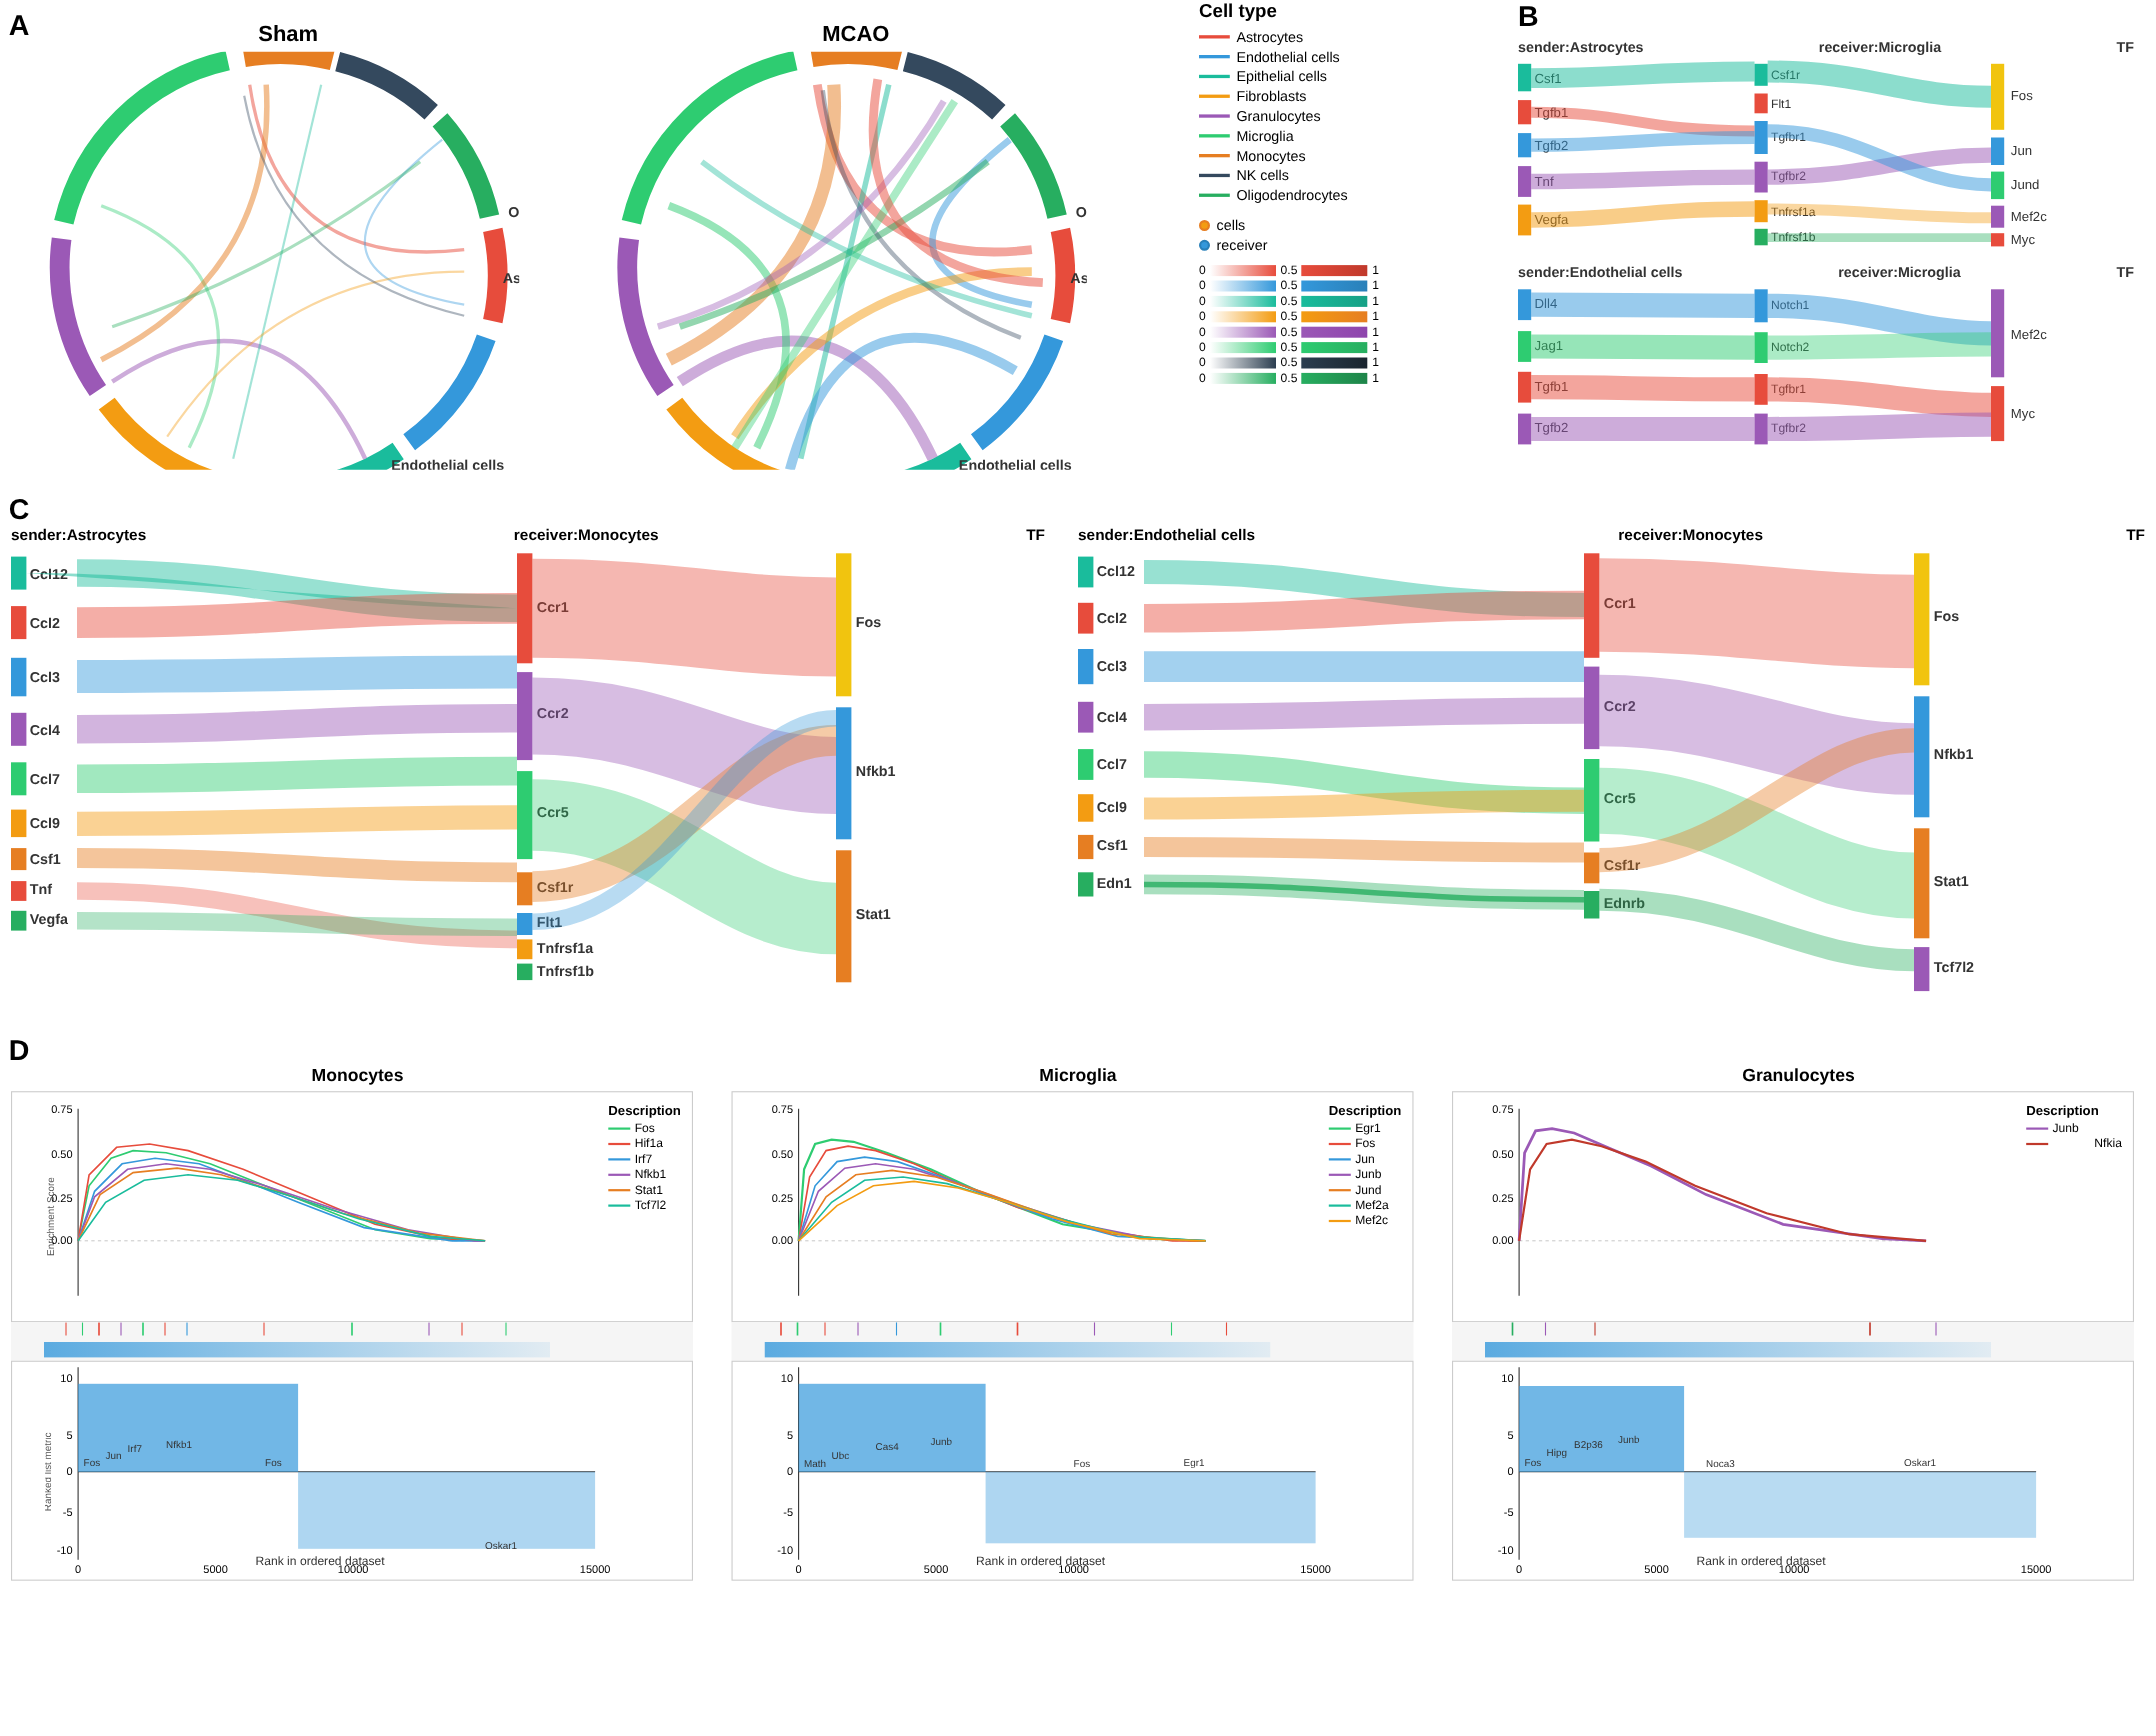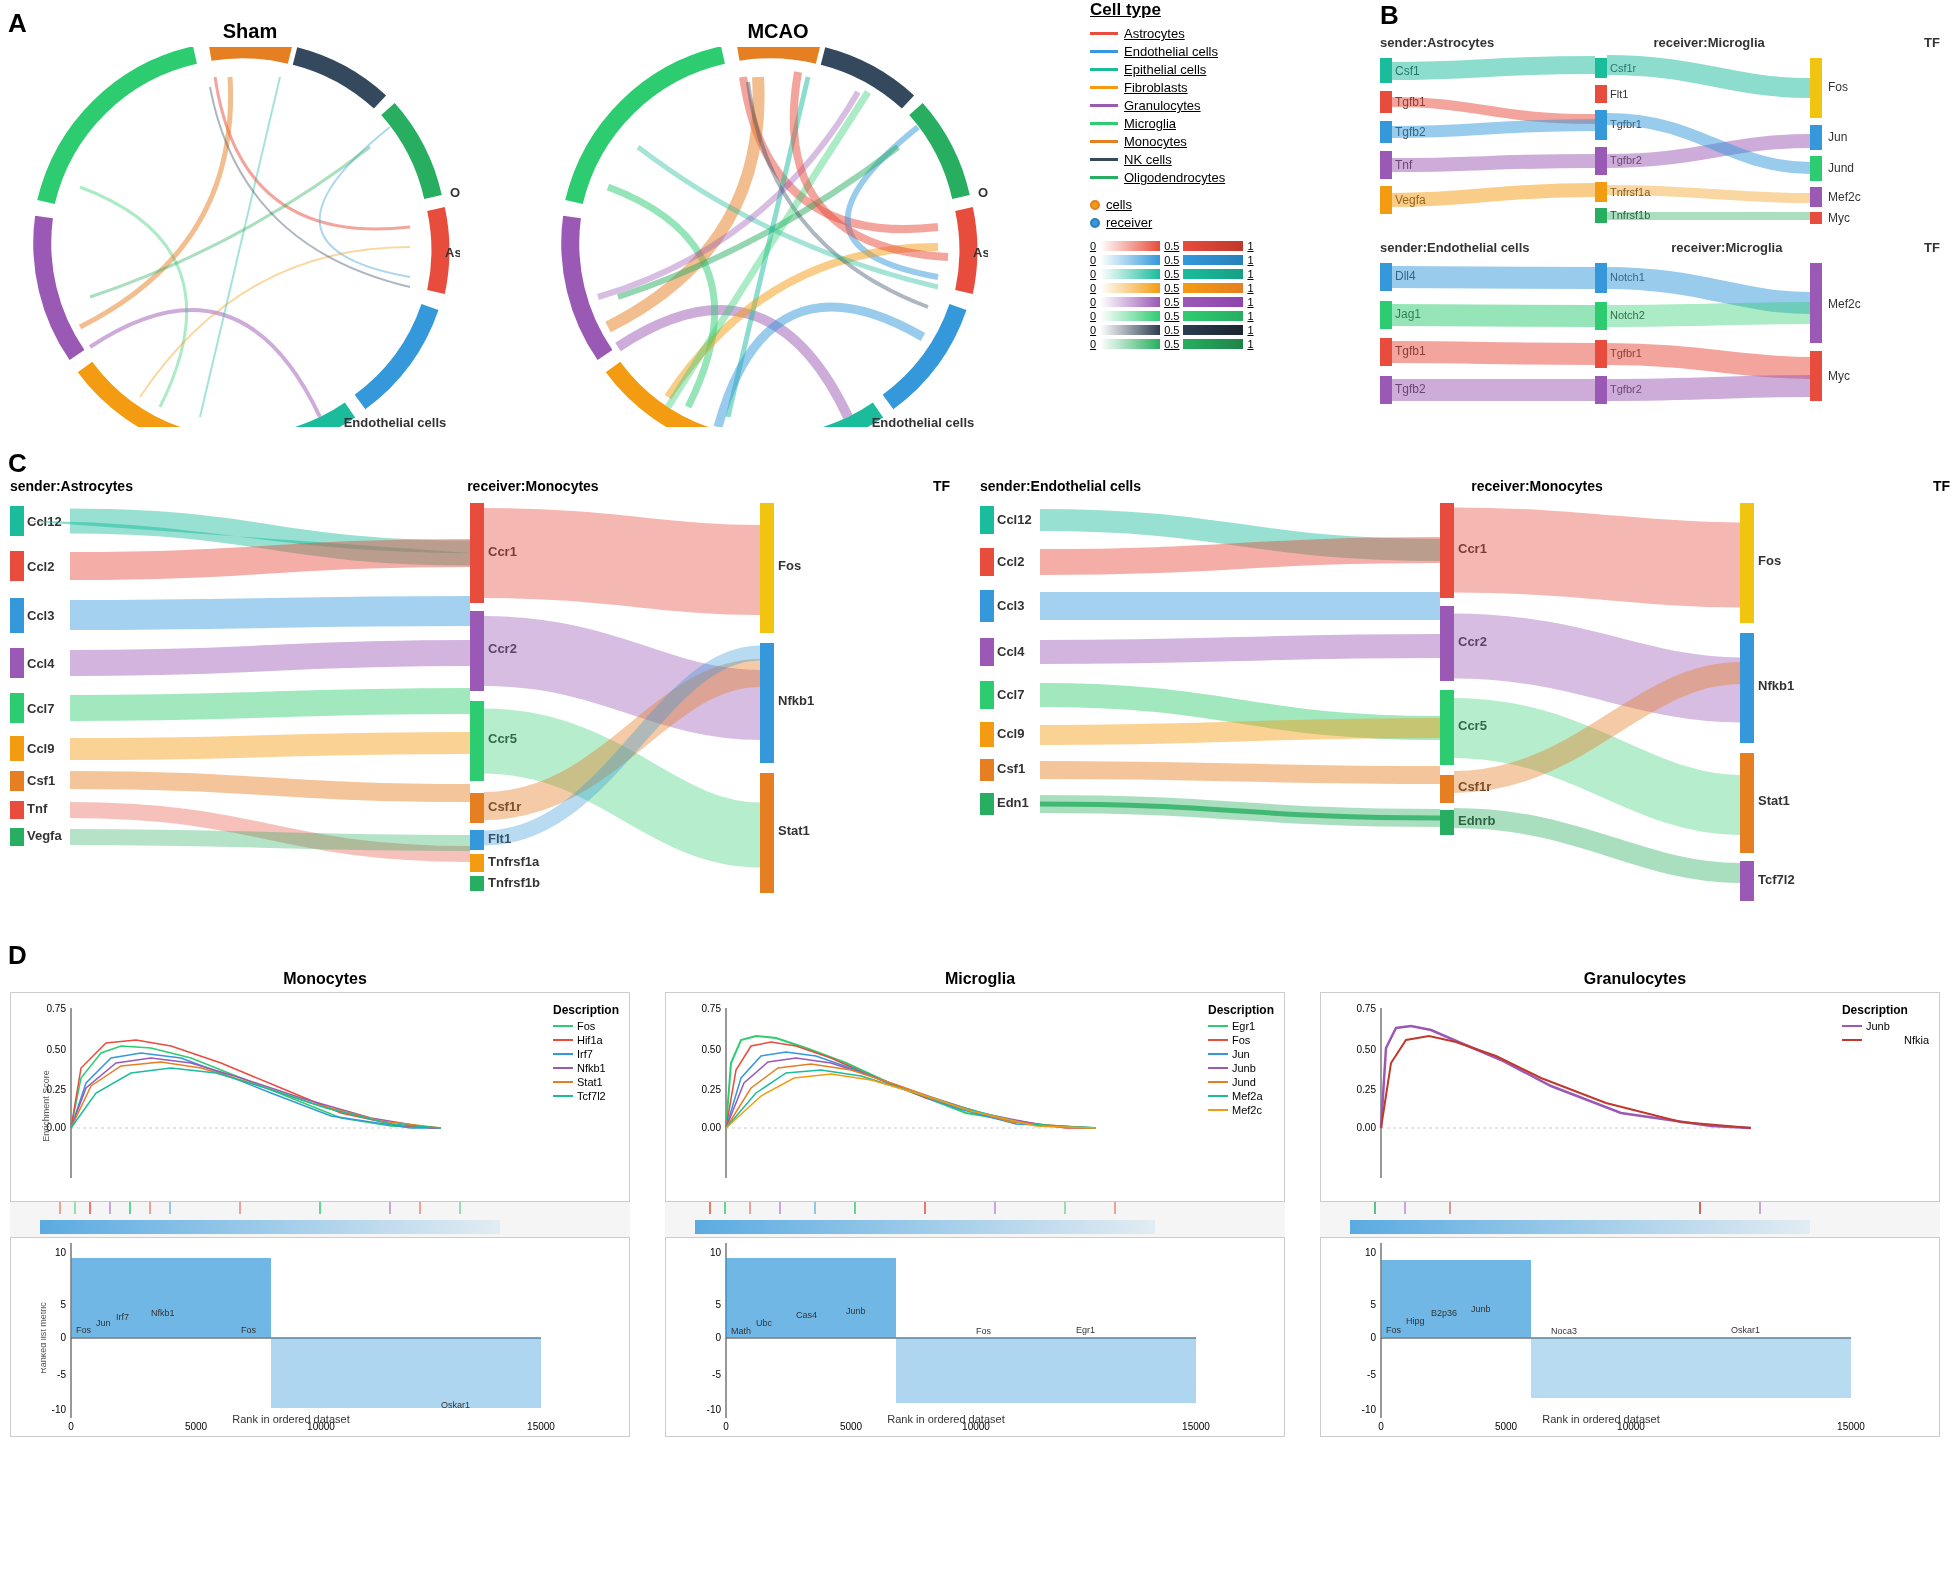--- a/index.html
+++ b/index.html
@@ -34,21 +34,21 @@
       width: 1100px;
       height: 440px;
     }
 
     .chord-container {
       position: absolute;
       top: 20px;
     }
 
     #sham-container {
-      left: 20px;
+      left: 32px;
       width: 460px;
       height: 410px;
     }
 
     #mcao-container {
       left: 548px;
       width: 460px;
       height: 410px;
     }
 
@@ -59,21 +59,20 @@
       margin-bottom: 4px;
     }
 
     
     #legend-panel {
       position: absolute;
       left: 1090px;
       top: 0px;
       width: 280px;
       height: 440px;
-      text-decoration: underline;
     }
 
     .legend-title {
       font-size: 17px;
       font-weight: bold;
       margin-bottom: 6px;
     }
 
     .legend-item {
       display: flex;

